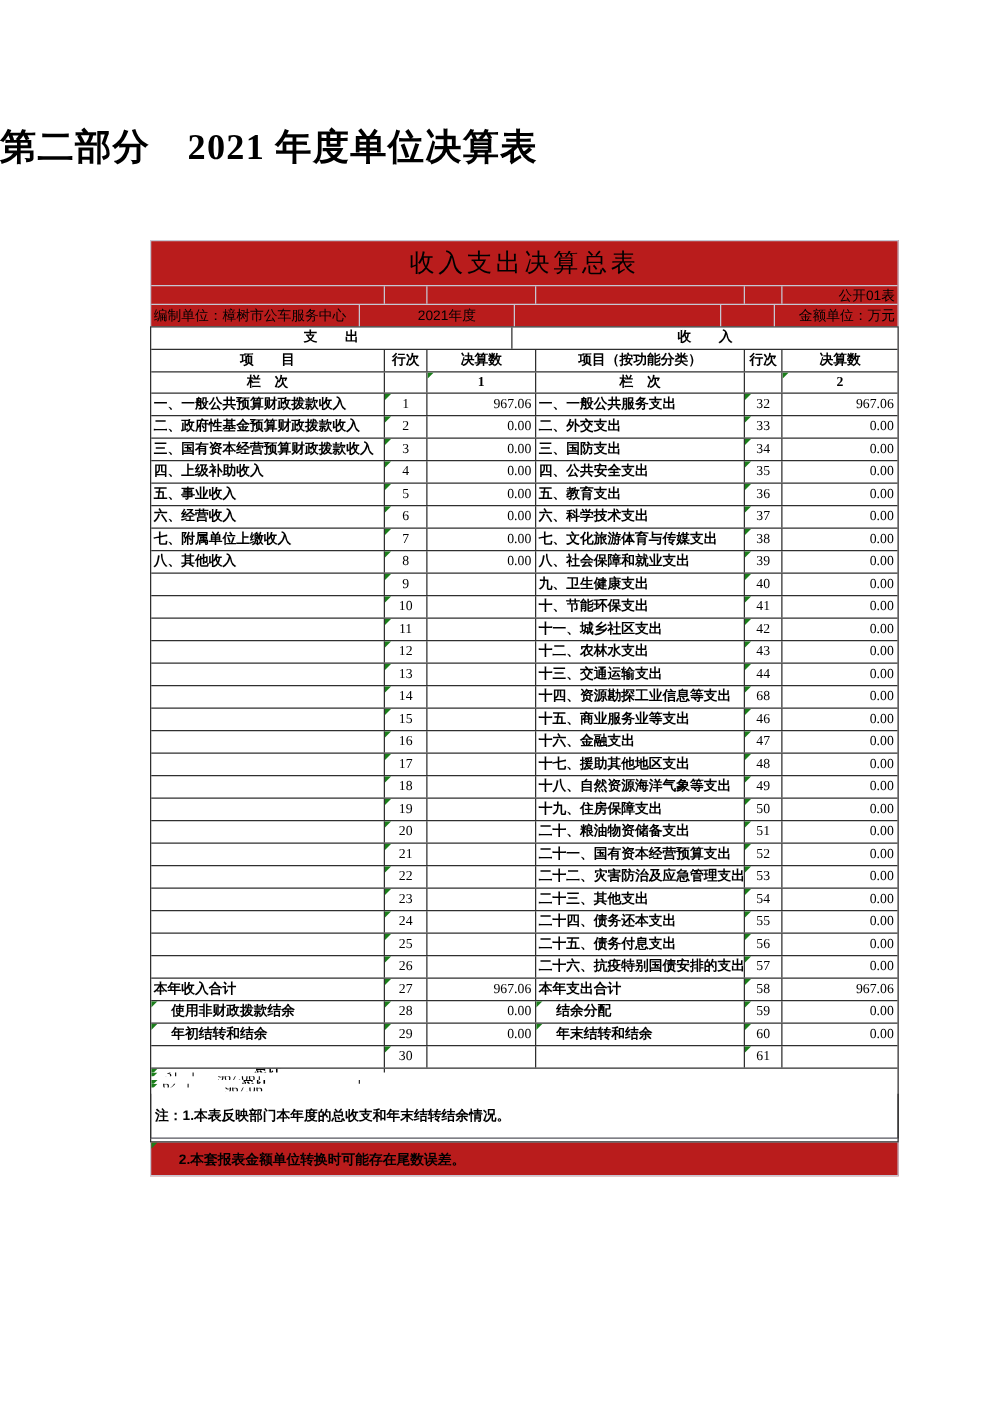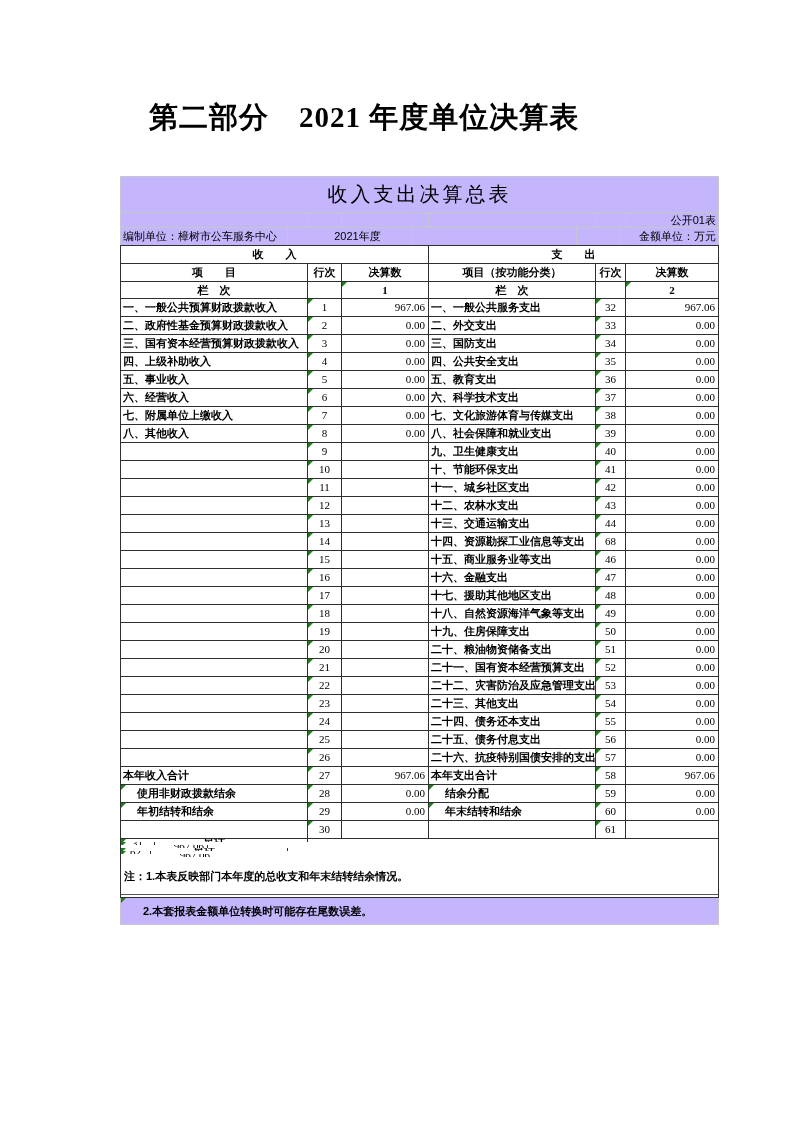--- a/index.html
+++ b/index.html
@@ -2,27 +2,27 @@
 <html><head>
 <meta charset="utf-8">
 <style>
   html,body{margin:0;padding:0;}
   body{
     width:793px;height:1122px;background:#ffffff;position:relative;
     font-family:"Liberation Sans","DejaVu Sans",sans-serif;color:#000;
     overflow:hidden;
   }
   .main-title{
-    position:absolute;top:98px;left:0;width:728px;text-align:center;
+    position:absolute;top:98px;left:0;width:728px;text-align:left;
     font-family:"Liberation Serif","DejaVu Serif",serif;
     font-size:29px;font-weight:bold;letter-spacing:1px;white-space:pre;
   }
   .sheet{
-    position:absolute;left:120px;top:176px;width:597px;
-    border:1px solid #c6c6d2;box-sizing:content-box;background:#c4b5fd;
+    position:absolute;left:120px;top:192px;width:597px;
+    border:1px solid #c6c6d2;box-sizing:content-box;background:#b91c1c;
   }
   .sheet *{box-sizing:border-box;}
   .title-row{
     height:36px;display:flex;align-items:center;justify-content:center;
     font-size:20px;letter-spacing:3px;border-bottom:1px solid #c6c6d2;
     font-weight:500;
   }
   .meta-row{display:flex;font-size:11px;font-weight:normal;}
   .meta-row .mcell{display:flex;align-items:center;border-right:1px solid #c6c6d2;overflow:hidden;white-space:nowrap;}
   .meta-row .mcell:last-child{border-right:none;}
@@ -90,22 +90,22 @@
     <div class="mcell w1 m-left">编制单位：樟树市公车服务中心</div>
     <div class="mcell w23 m-center">2021年度</div>
     <div class="mcell w4"></div>
     <div class="mcell w5"></div>
     <div class="mcell w6 m-right">金额单位：万元</div>
   </div>
 
   <div class="main-table">
 
     <div class="trow hrow1">
+      <div class="cell span3r hcenter">支　　出</div>
       <div class="cell span3l hcenter">收　　入</div>
-      <div class="cell span3r hcenter">支　　出</div>
     </div>
 
     <div class="trow hrow2">
       <div class="cell c1 hcenter">项　　目</div>
       <div class="cell c2 hcenter">行次</div>
       <div class="cell c3 hcenter">决算数</div>
       <div class="cell c4 hcenter">项目（按功能分类）</div>
       <div class="cell c5 hcenter">行次</div>
       <div class="cell c6 hcenter">决算数</div>
     </div>

